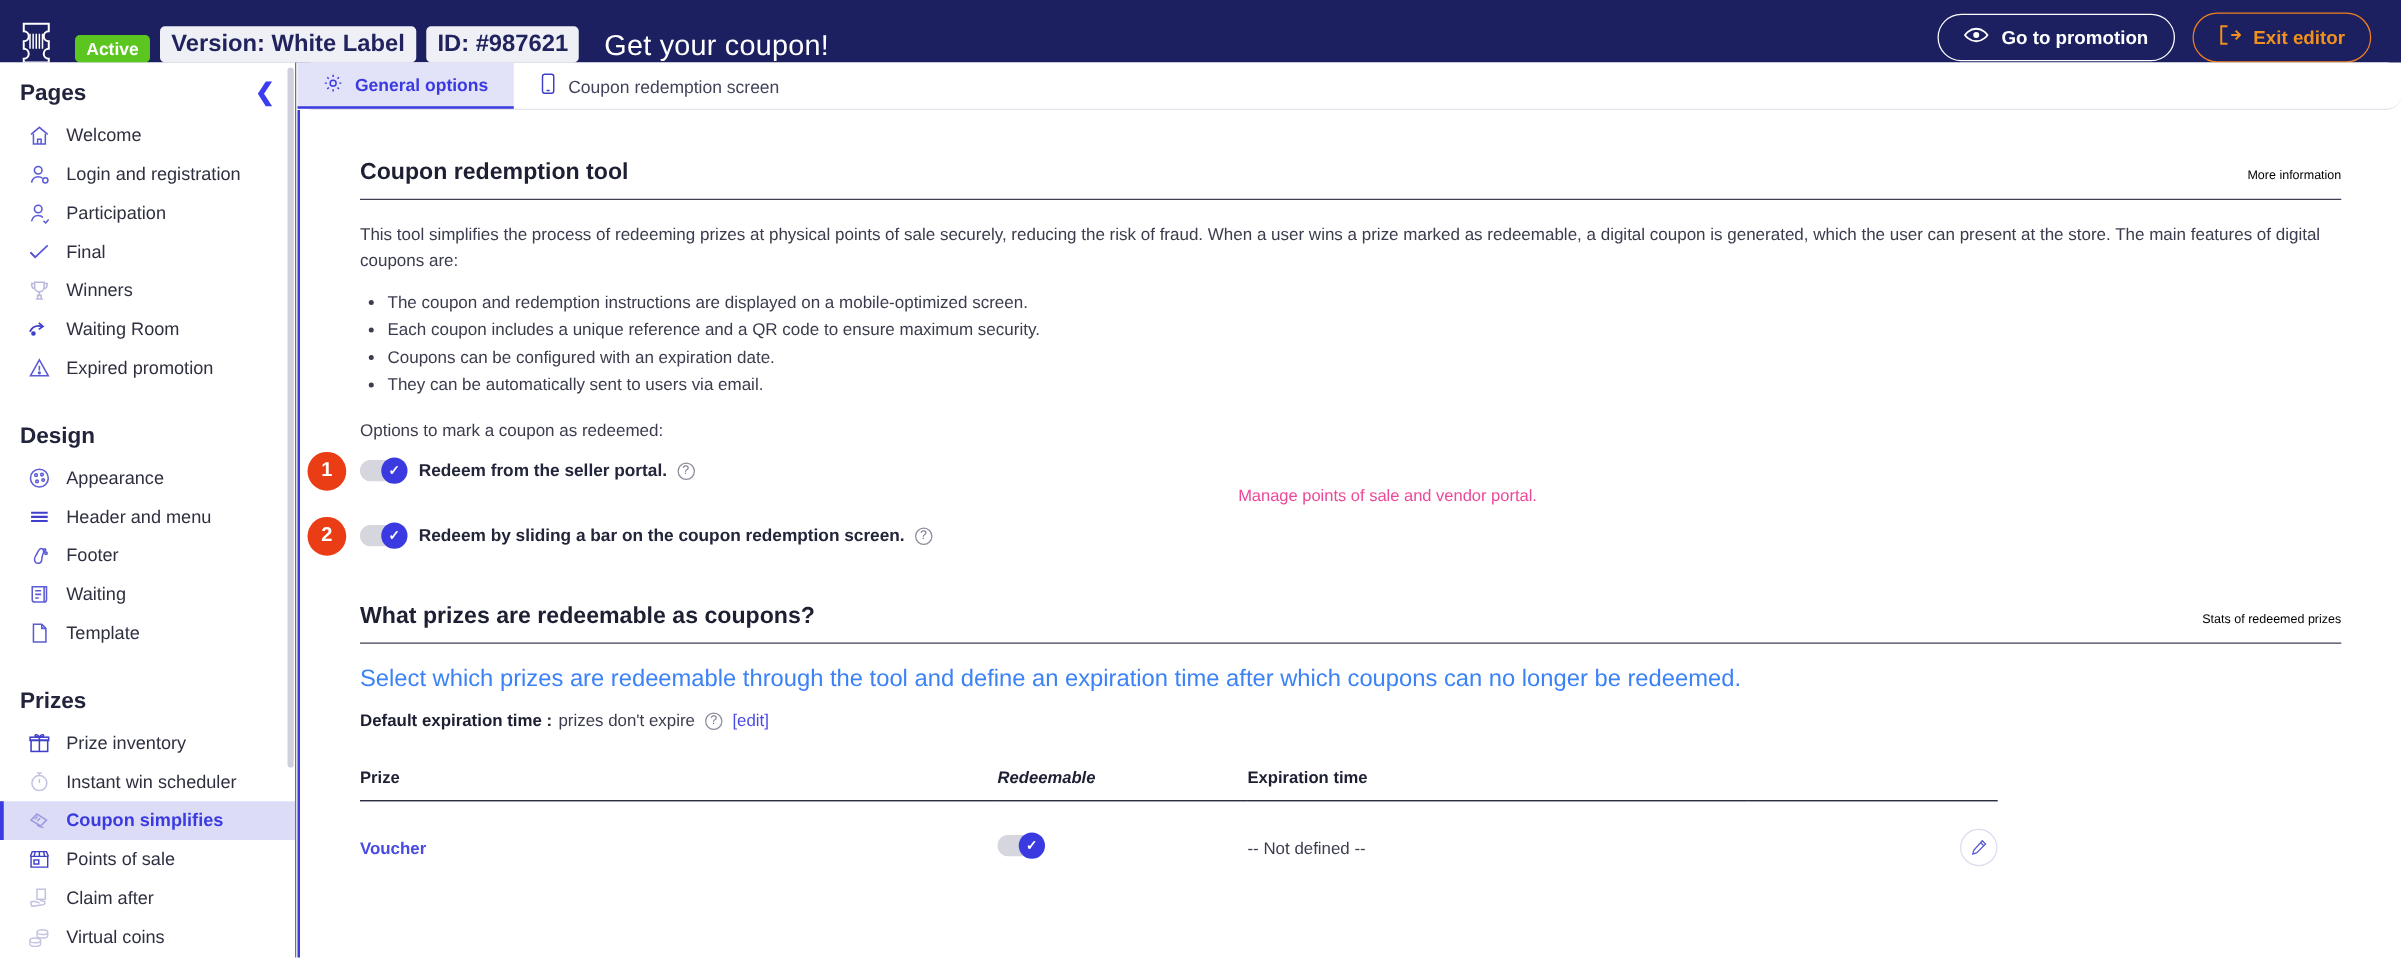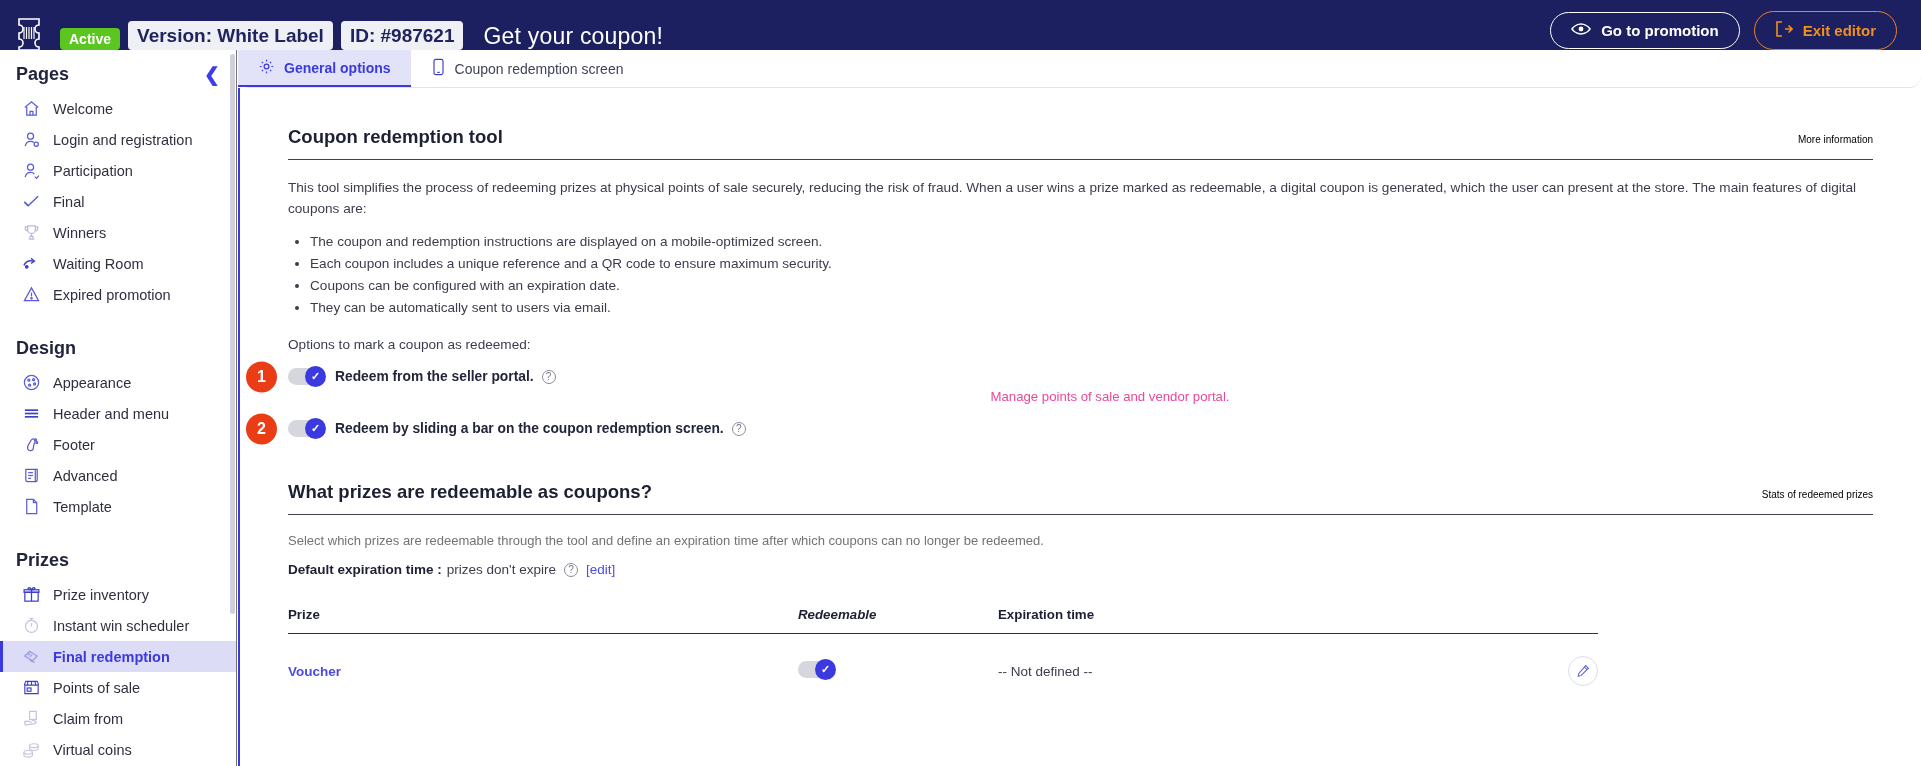--- a/index.html
+++ b/index.html
@@ -126,21 +126,21 @@
   .toggle-label { font-size: 13.8px; font-weight: bold; color: #23253a; }
   .help {
     display: inline-flex; align-items: center; justify-content: center;
     width: 14px; height: 14px; border-radius: 50%;
     border: 1px solid #8b8d9e; color: #73758a; font-size: 10px;
     margin-left: 8px; cursor: pointer; line-height: 1;
   }
   .sublink { font-size: 13.2px; color: #ec4899; margin: 4px 0 0 59px; cursor: pointer; text-align: center; }
 
   .sec-head2 { margin-top: 44px; }
-  .desc2 { font-size: 13px; color: #737373; margin-top: 18px; }
+  .desc2 { font-size: 19px; color: #3b82f6; margin-top: 18px; }
   .expline { font-size: 13.5px; color: #3b3d4e; margin-top: 14px; display: flex; align-items: center; }
   .expline b { color: #1d1f33; }
   .edit-link { color: #4a4ae6; margin-left: 8px; cursor: pointer; }
 
   
   table.prizes { width: 1310px; border-collapse: collapse; margin-top: 30px; }
   table.prizes th {
     text-align: left; font-size: 13.3px; font-weight: bold; color: #1d1f33;
     padding-bottom: 11px; border-bottom: 1.5px solid #2c2e44;
   }
@@ -295,21 +295,21 @@
     <span>Footer</span>
   </div>
   <div class="sb-item">
     <span class="sb-ico"><svg viewBox="0 0 20 20" width="19" height="19" fill="none" stroke="#5b5bd6" stroke-width="1.3">
           <path d="M4 3.5h10v13H6a2 2 0 0 1-2-2V3.5z"></path>
           <path d="M14 3.5h2v11a2 2 0 0 1-2 2"></path>
           <line x1="6.5" y1="7" x2="11.5" y2="7"></line>
           <line x1="6.5" y1="10" x2="11.5" y2="10"></line>
           <line x1="6.5" y1="13" x2="9.5" y2="13"></line>
         </svg></span>
-    <span>Advanced</span>
+    <span>Waiting</span>
   </div>
   <div class="sb-item">
     <span class="sb-ico"><svg viewBox="0 0 20 20" width="19" height="19" fill="none" stroke="#5b5bd6" stroke-width="1.3">
           <path d="M5 2.5h7l3.5 3.5v11.5H5V2.5z"></path>
           <path d="M12 2.5V6h3.5"></path>
         </svg></span>
     <span>Template</span>
   </div>
 
   <div class="sb-gap"></div>
@@ -333,40 +333,40 @@
           <path d="M8 2.6h4M10 2.6v2"></path>
         </svg></span>
     <span>Instant win scheduler</span>
   </div>
   <div class="sb-item active">
     <span class="sb-ico"><svg viewBox="0 0 20 20" width="19" height="19" fill="none" stroke="#9a9ae0" stroke-width="1.3">
           <path d="M3 9.5l5-5 8 5-5 5-8-5z"></path>
           <path d="M8 13.5c1.5 1.6 3.6 2.4 5.5 2.3"></path>
           <path d="M6.2 8.7l2.4-2.2M8.3 10.2l2.4-2.2"></path>
         </svg></span>
-    <span>Final redemption</span>
+    <span>Coupon simplifies</span>
   </div>
   <div class="sb-item">
     <span class="sb-ico"><svg viewBox="0 0 20 20" width="19" height="19" fill="none" stroke="#3f3fc9" stroke-width="1.2">
           <path d="M3 7.5h14v9H3v-9z"></path>
           <path d="M2.4 7.5L4 3.5h12l1.6 4"></path>
           <line x1="6.4" y1="3.5" x2="5.6" y2="7.5"></line>
           <line x1="10" y1="3.5" x2="10" y2="7.5"></line>
           <line x1="13.6" y1="3.5" x2="14.4" y2="7.5"></line>
           <rect x="5.5" y="10.5" width="4" height="3.4"></rect>
         </svg></span>
     <span>Points of sale</span>
   </div>
   <div class="sb-item">
     <span class="sb-ico"><svg viewBox="0 0 20 20" width="19" height="19" fill="none" stroke="#c3c4e2" stroke-width="1.3">
           <rect x="8" y="2.5" width="7" height="8.5"></rect>
           <path d="M2.5 13.5c1.6-.8 3.2-1 4.8-.4l3 1.1"></path>
           <path d="M2.5 13.5l1.2 3.4 9.5-1.4c1.6-.3 2.3-2.3.6-2.8l-3.5-1"></path>
         </svg></span>
-    <span>Claim from</span>
+    <span>Claim after</span>
   </div>
   <div class="sb-item">
     <span class="sb-ico"><svg viewBox="0 0 20 20" width="19" height="19" fill="none" stroke="#c3c4e2" stroke-width="1.2">
           <ellipse cx="12.5" cy="6" rx="4.5" ry="2"></ellipse>
           <path d="M8 6v3c0 1.1 2 2 4.5 2s4.5-.9 4.5-2V6"></path>
           <ellipse cx="6.5" cy="13" rx="4.5" ry="2"></ellipse>
           <path d="M2 13v3c0 1.1 2 2 4.5 2s4.5-.9 4.5-2v-3"></path>
         </svg></span>
     <span>Virtual coins</span>
   </div>

